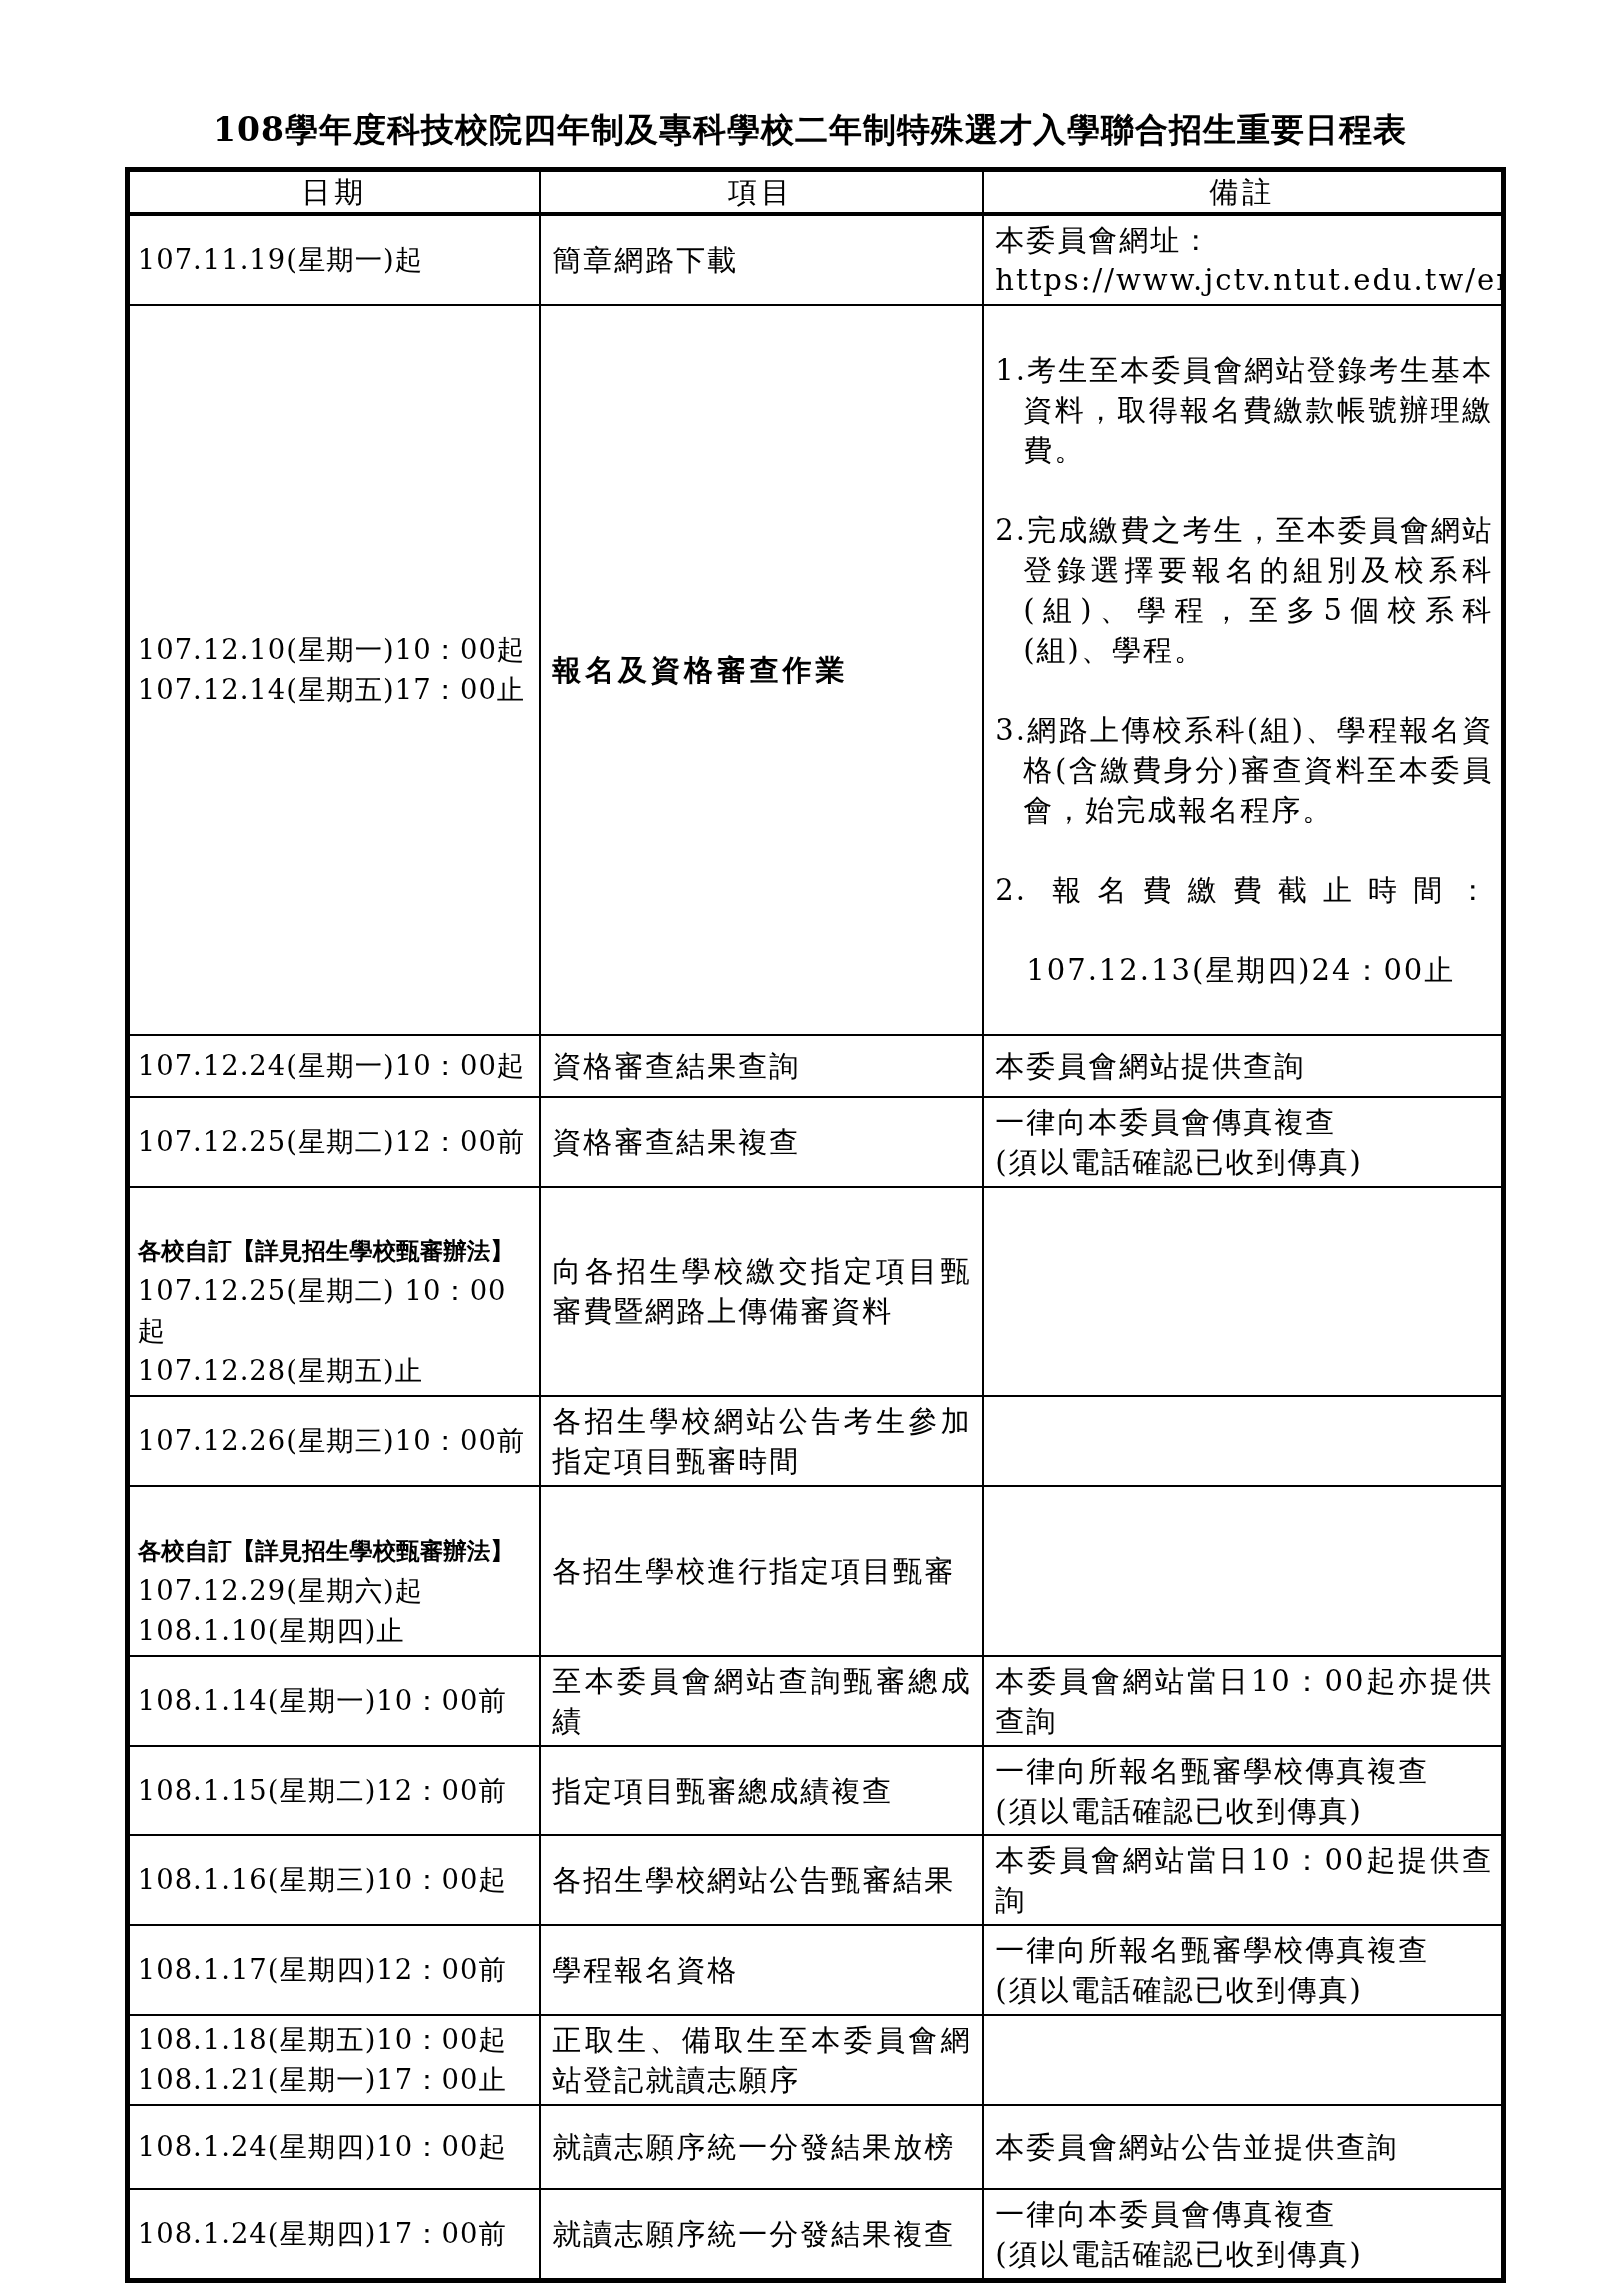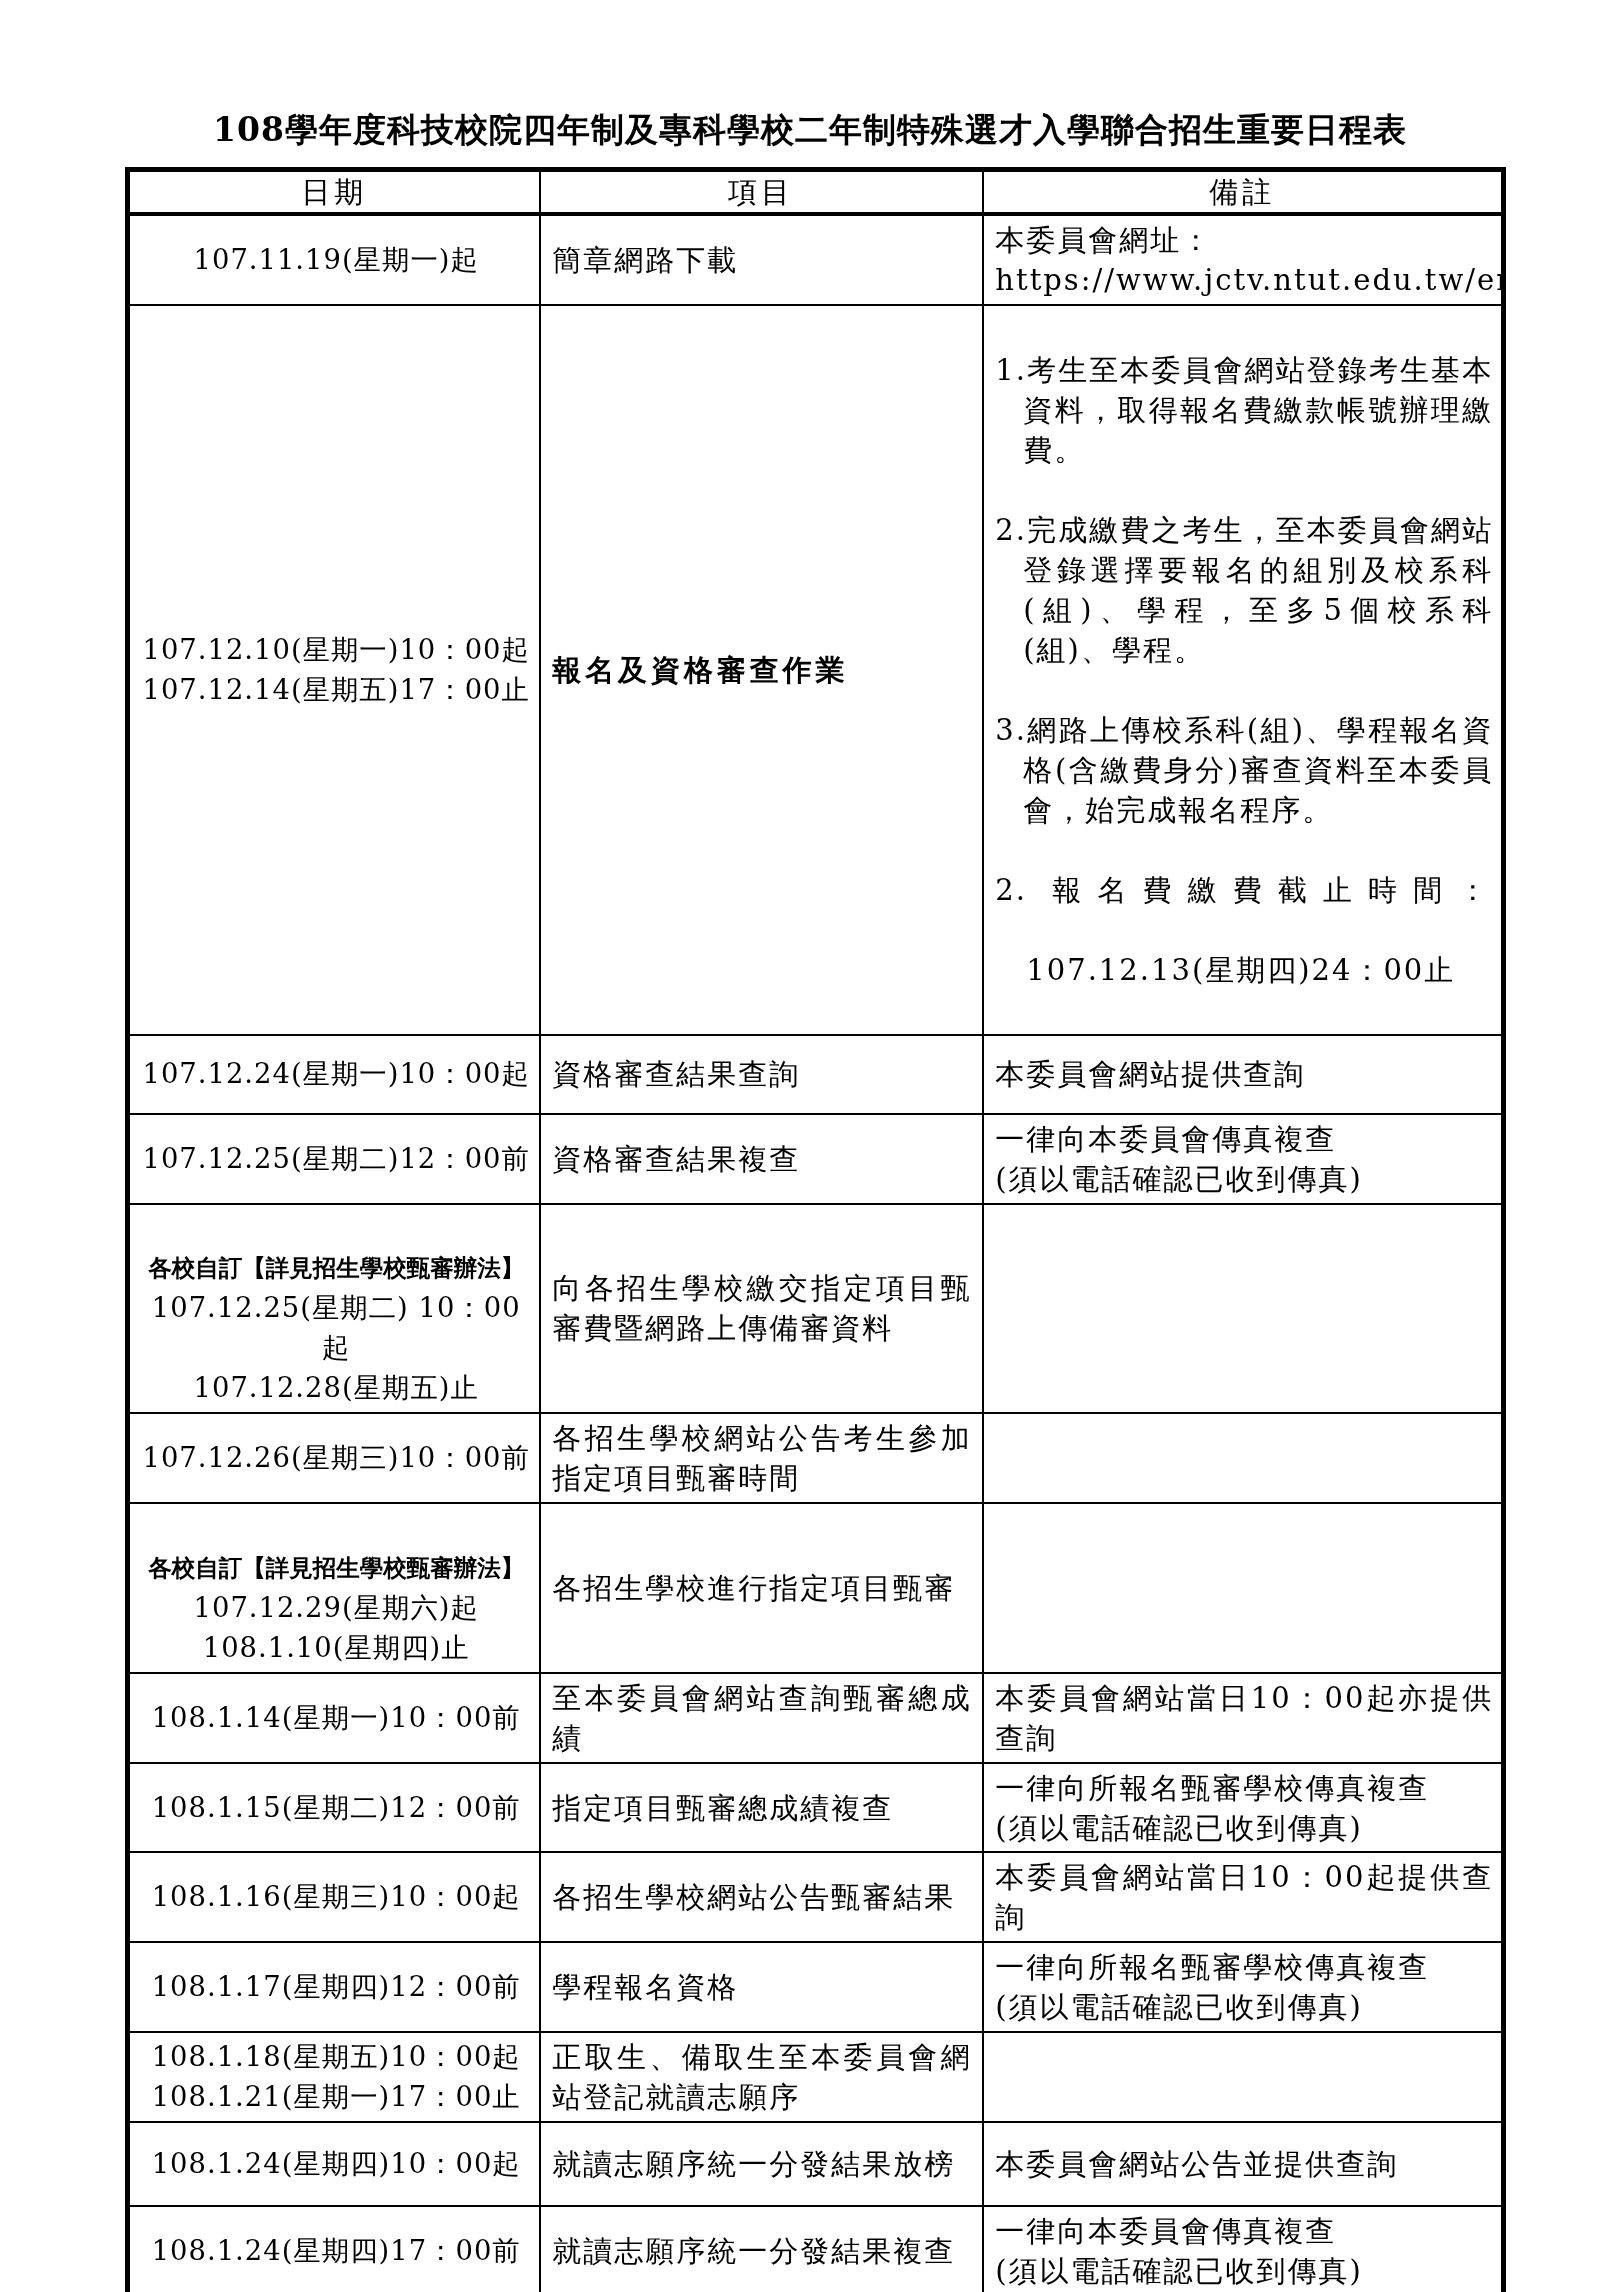--- a/index.html
+++ b/index.html
@@ -48,21 +48,21 @@
     text-align:center;
     border-bottom:4.9px solid #000;
     letter-spacing:3.9px;
     padding:0;
   }
   td.date{
     white-space:pre-line;
     font-size:27.4px;
     letter-spacing:1px;
     padding:3.9px 3.9px 3.9px 7.8px;
-    text-align:center;
+    text-align:left;
   }
   td.item{
     text-align:justify;
     letter-spacing:2px;
     padding:3.9px 9.8px 3.9px 11.8px;
   }
   td.note{
     text-align:justify;
     white-space:pre-line;
     letter-spacing:2px;
@@ -82,21 +82,21 @@
     text-align:justify;
   }
   .spread{
     text-align:justify;
     text-align-last:justify;
     padding-right:3.9px;
   }
   .indent1{padding-left:31px;}
 
   
-  .h87{height:85px}.h492{height:482px}.h81{height:79px}.h84{height:82px}
+  .h87{height:85px}.h492{height:482px}.h81{height:62px}.h84{height:82px}
   .h125{height:123px}.h129{height:126px}.h85{height:83px}.h83{height:81px}
   .h80{height:84px}
 </style>
 </head>
 <body>
 
 <div class="page">
 
   <h1 class="doc-title">108學年度科技校院四年制及專科學校二年制特殊選才入學聯合招生重要日程表</h1>
 

